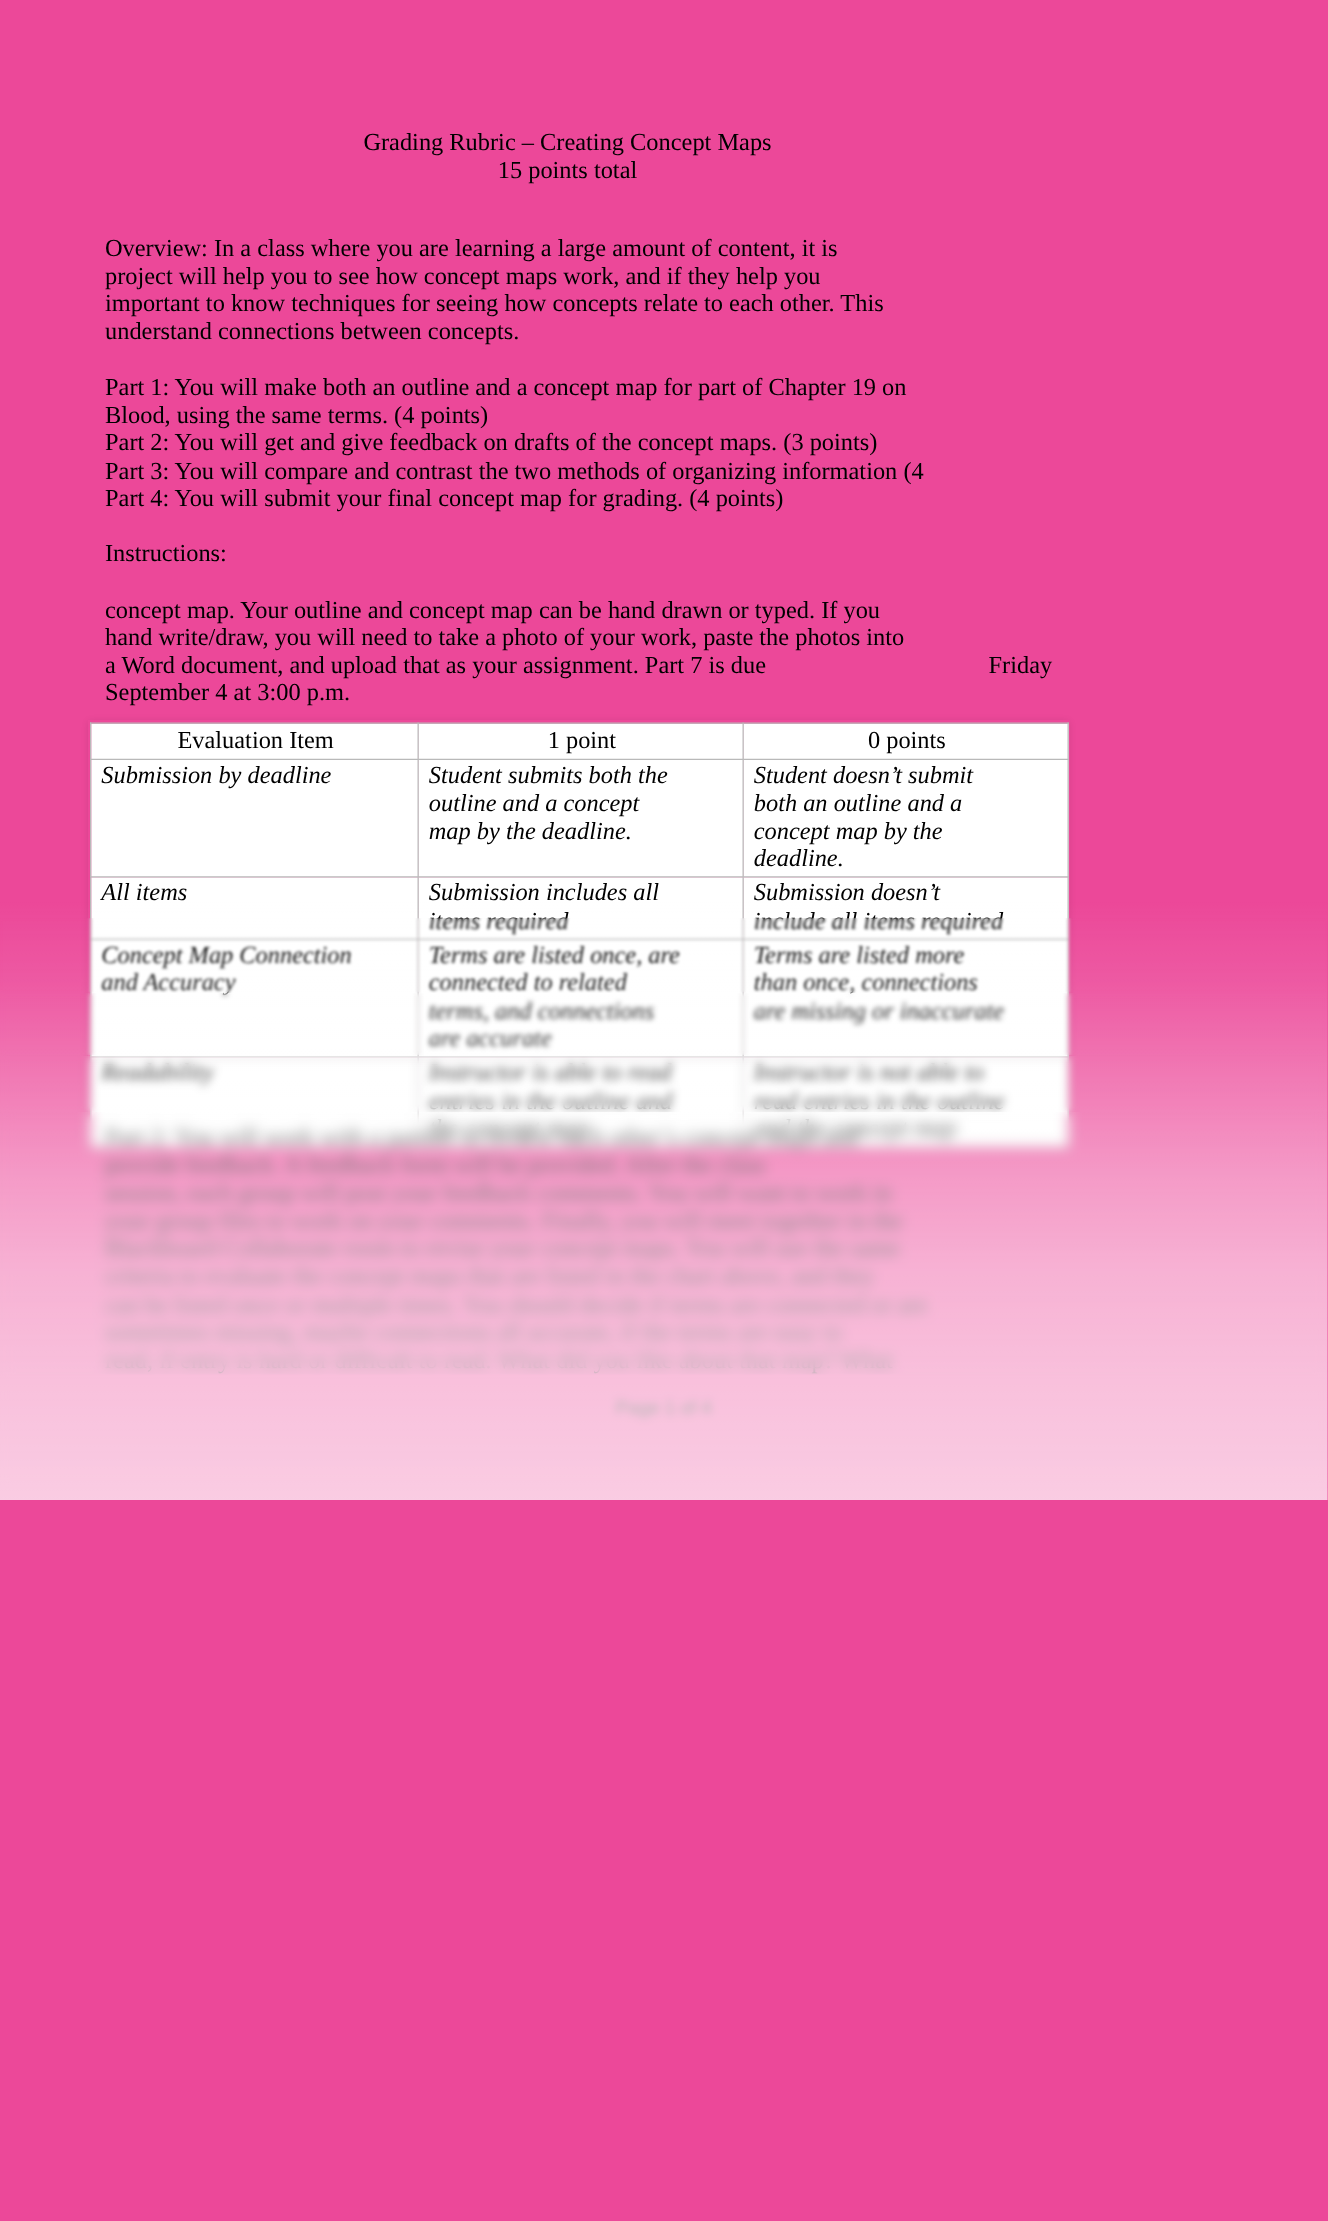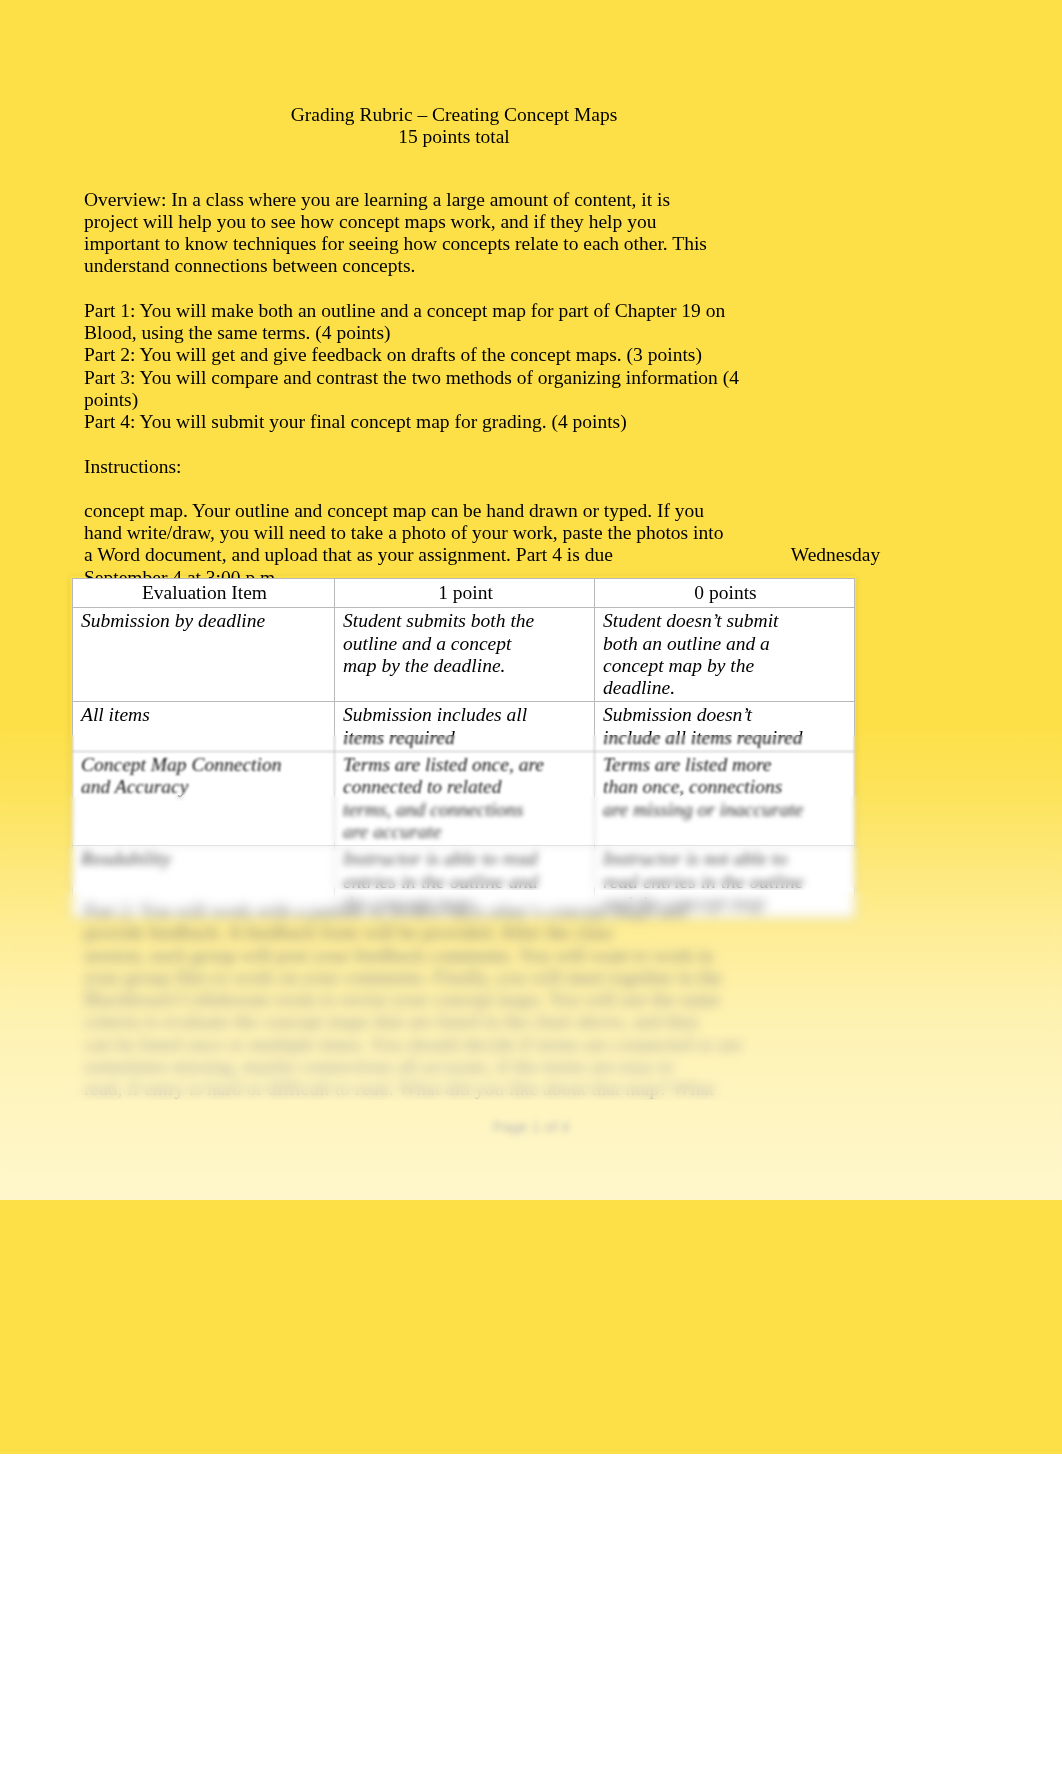--- a/index.html
+++ b/index.html
@@ -15,22 +15,22 @@
     font-family: "Liberation Serif", "DejaVu Serif", serif;
     color: #000000;
     overflow: hidden;
   }
 
   .page {
     position: absolute;
     left: 0;
     top: 0;
     width: 1062px;
-    height: 1454px;
-    background: #fde047;
+    height: 1777px;
+    background: #ec4899;
   }
 
   
   .doc {
     position: absolute;
     left: 84px;
     top: 104px;
     width: 790px;
     font-size: 19.5px;
     line-height: 22.3px;
@@ -197,36 +197,35 @@
       <span class="ln">understand connections between concepts.</span>
     </div>
 
     <div class="spacer-md"></div>
 
     <div class="para wide">
       <span class="ln">Part 1: You will make both an outline and a concept map for part of Chapter 19 on</span>
       <span class="ln">Blood, using the same terms. (4 points)</span>
       <span class="ln">Part 2: You will get and give feedback on drafts of the concept maps. (3 points)</span>
       <span class="ln">Part 3: You will compare and contrast the two methods of organizing information (4</span>
-      <span class="ln">points)</span>
       <span class="ln">Part 4: You will submit your final concept map for grading. (4 points)</span>
     </div>
 
     <div class="spacer-md"></div>
 
     <div class="para">
       <span class="ln">Instructions:</span>
     </div>
 
     <div class="spacer-md"></div>
 
     <div class="para wide">
       <span class="ln">concept map. Your outline and concept map can be hand drawn or typed. If you</span>
       <span class="ln">hand write/draw, you will need to take a photo of your work, paste the photos into</span>
-      <span class="due-line"><span>a Word document, and upload that as your assignment. Part 4 is due</span><span class="tabgap"></span><span>Wednesday</span></span>
+      <span class="due-line"><span>a Word document, and upload that as your assignment. Part 7 is due</span><span class="tabgap"></span><span>Friday</span></span>
       <span class="ln">September 4 at 3:00 p.m.</span>
     </div>
 
   </div>
 
   <div class="rubric-wrap">
     <table class="rubric">
       <colgroup>
         <col class="c1">
           <col class="c2">

